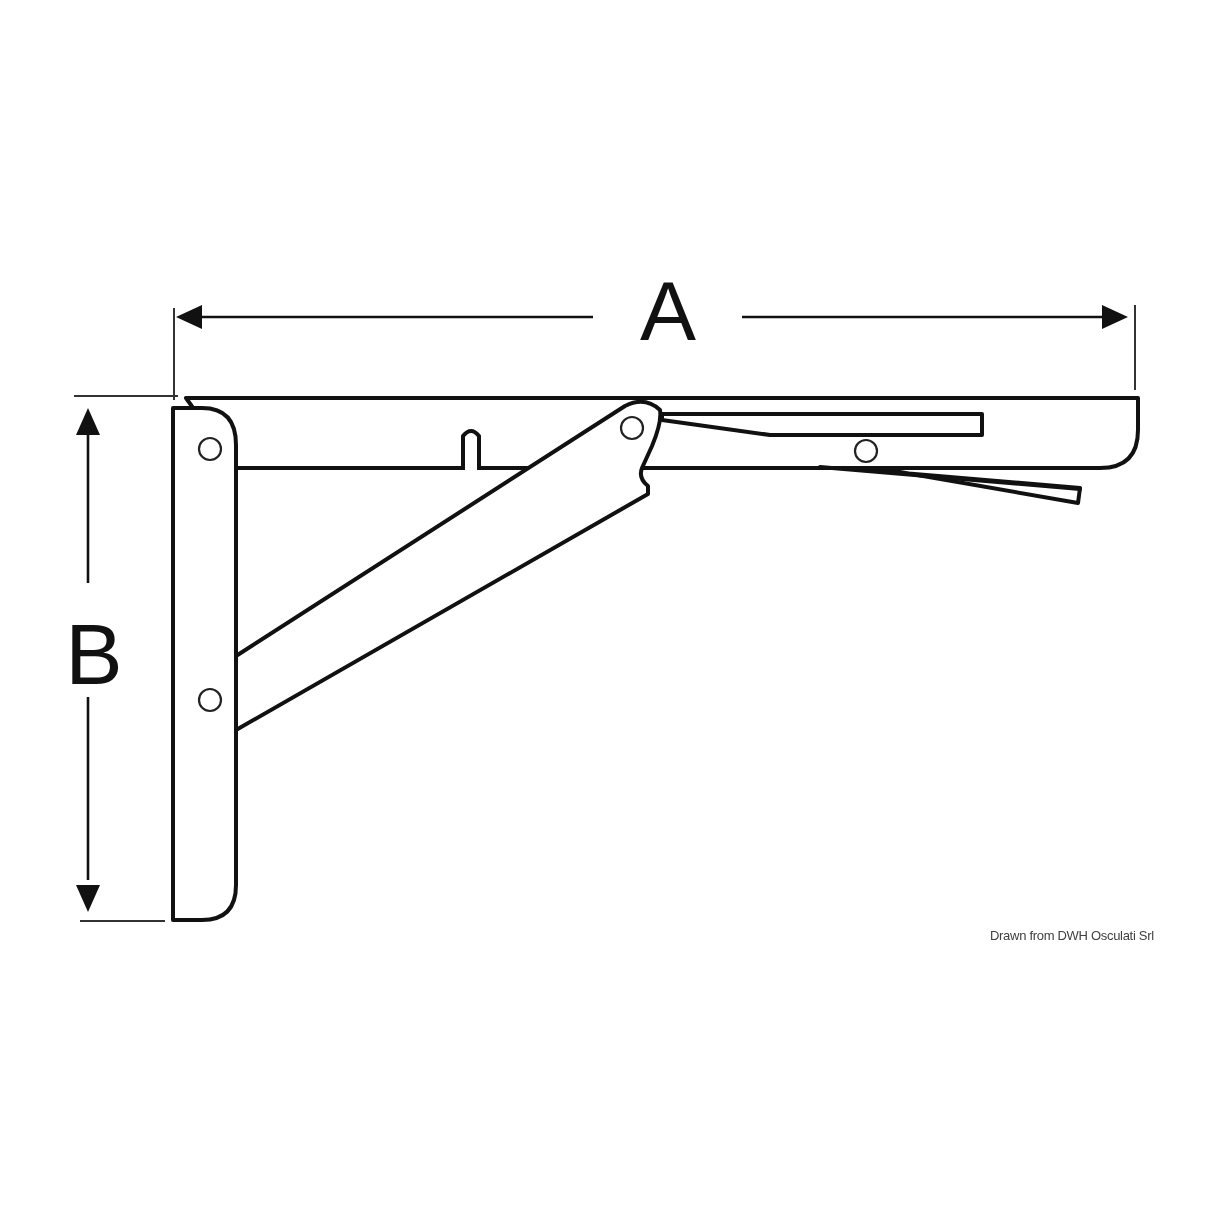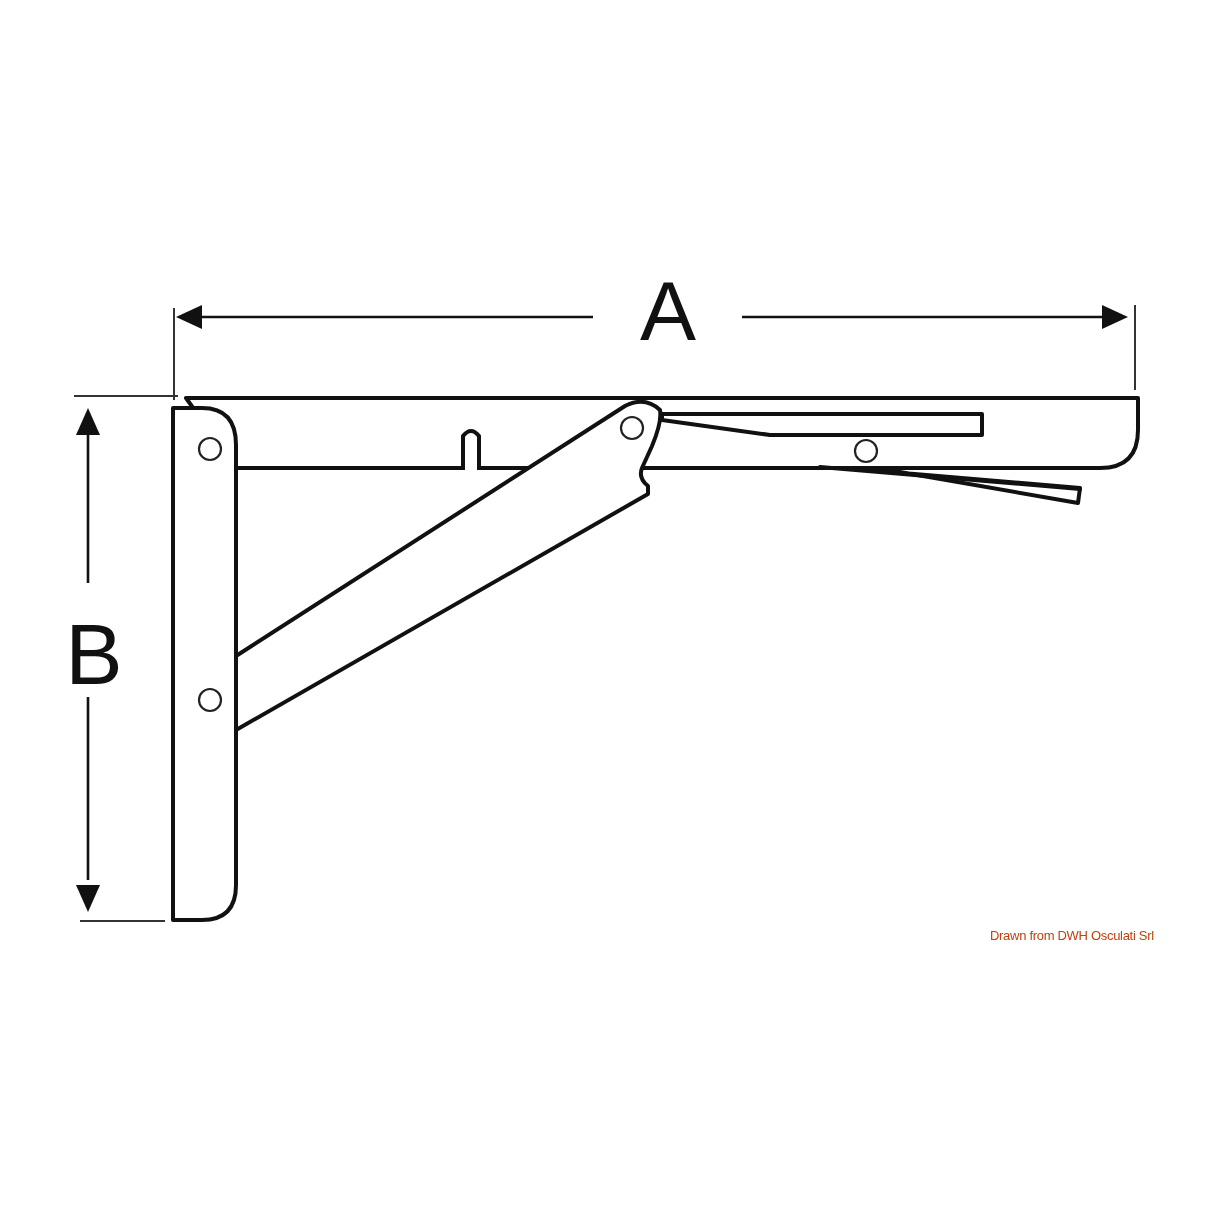--- a/index.html
+++ b/index.html
@@ -4,21 +4,21 @@
   <style>
     html, body { margin: 0; padding: 0; background: #ffffff; }
     body { width: 1214px; height: 1214px; position: relative; overflow: hidden; font-family: "Liberation Sans", sans-serif; }
     svg { position: absolute; left: 0; top: 0; }
     .stroke { fill: none; stroke: #111111; stroke-width: 4; stroke-linejoin: round; stroke-linecap: round; }
     .dimline { fill: none; stroke: #111111; stroke-width: 2.6; }
     .ext { fill: none; stroke: #333333; stroke-width: 2; }
     .hole { fill: #ffffff; stroke: #222222; stroke-width: 2.2; }
     .fillw { fill: #ffffff; }
     .label { font-family: "Liberation Sans", sans-serif; fill: #111111; }
-    .credit { position: absolute; left: 990px; top: 928px; font-size: 13px; color: #c2410c; font-family: "Liberation Sans", sans-serif; letter-spacing: -0.3px; }
+    .credit { position: absolute; left: 990px; top: 928px; font-size: 13px; color: #404040; font-family: "Liberation Sans", sans-serif; letter-spacing: -0.3px; }
   </style>
 </head>
 <body>
 
 <svg width="1214" height="1214" viewBox="0 0 1214 1214">
 
   <g>
     <line class="ext" x1="174" y1="308" x2="174" y2="400"></line>
     <line class="ext" x1="1135" y1="305" x2="1135" y2="390"></line>
     <line class="dimline" x1="200" y1="317" x2="593" y2="317"></line>

